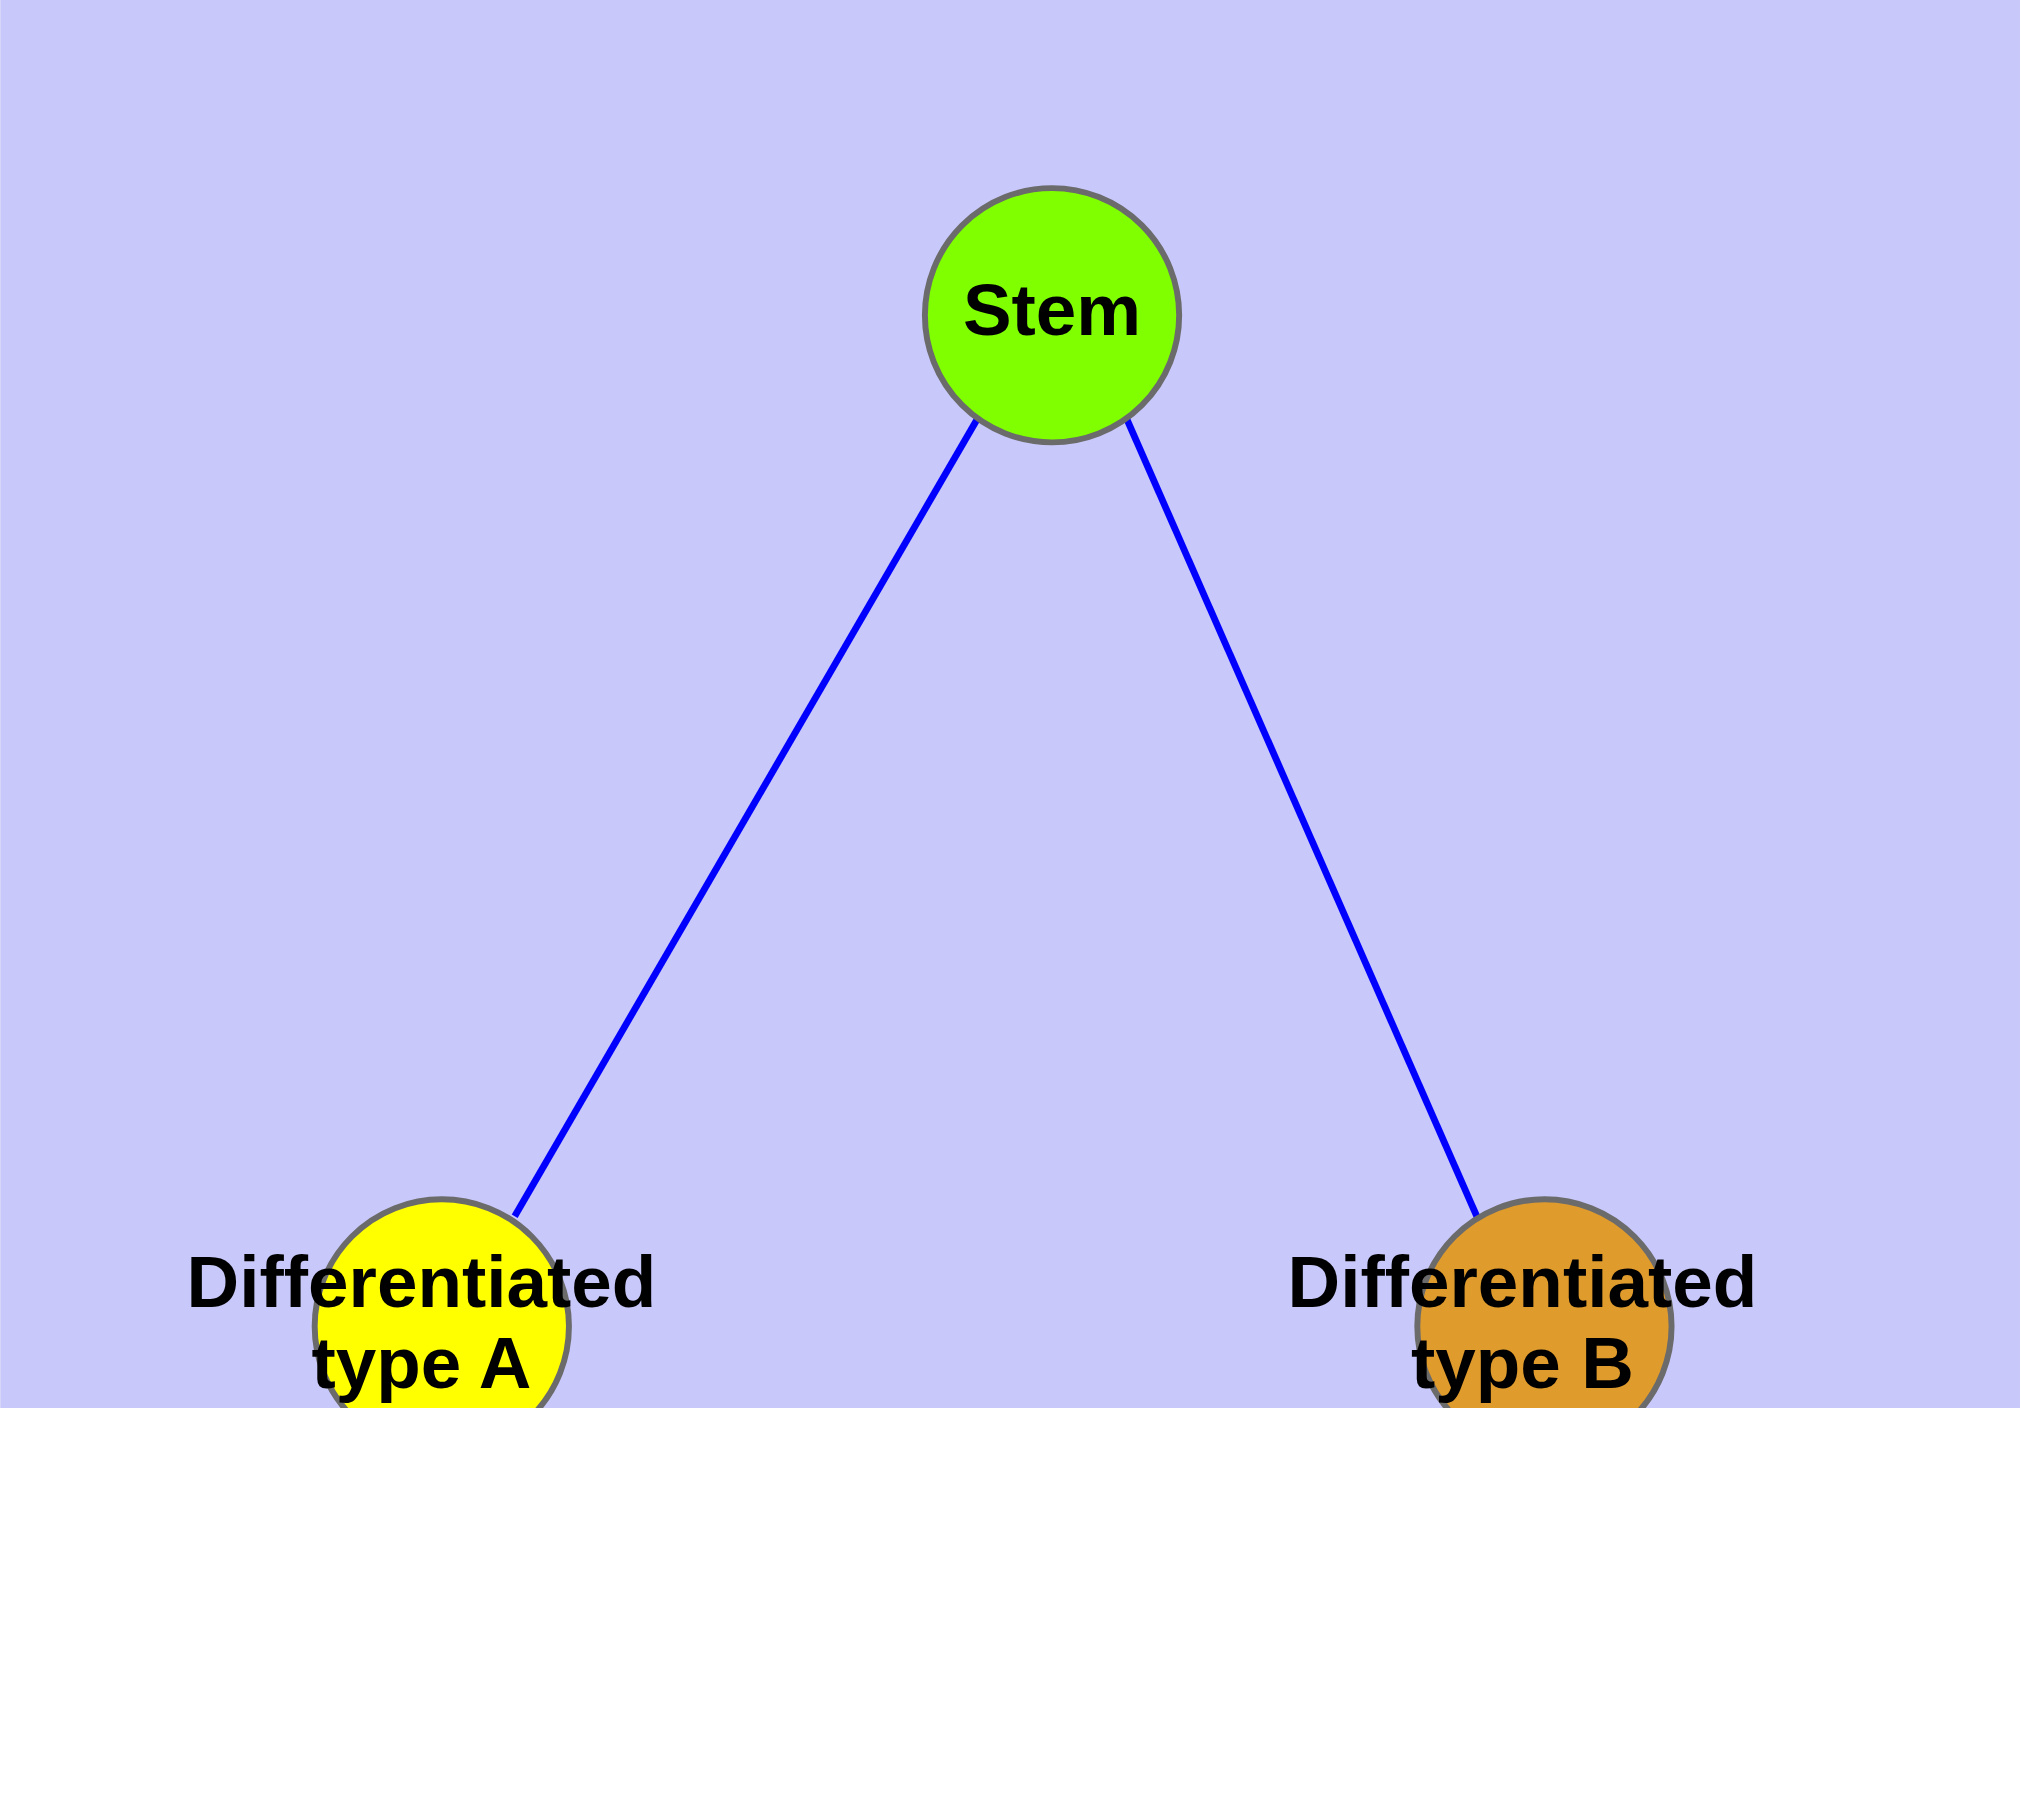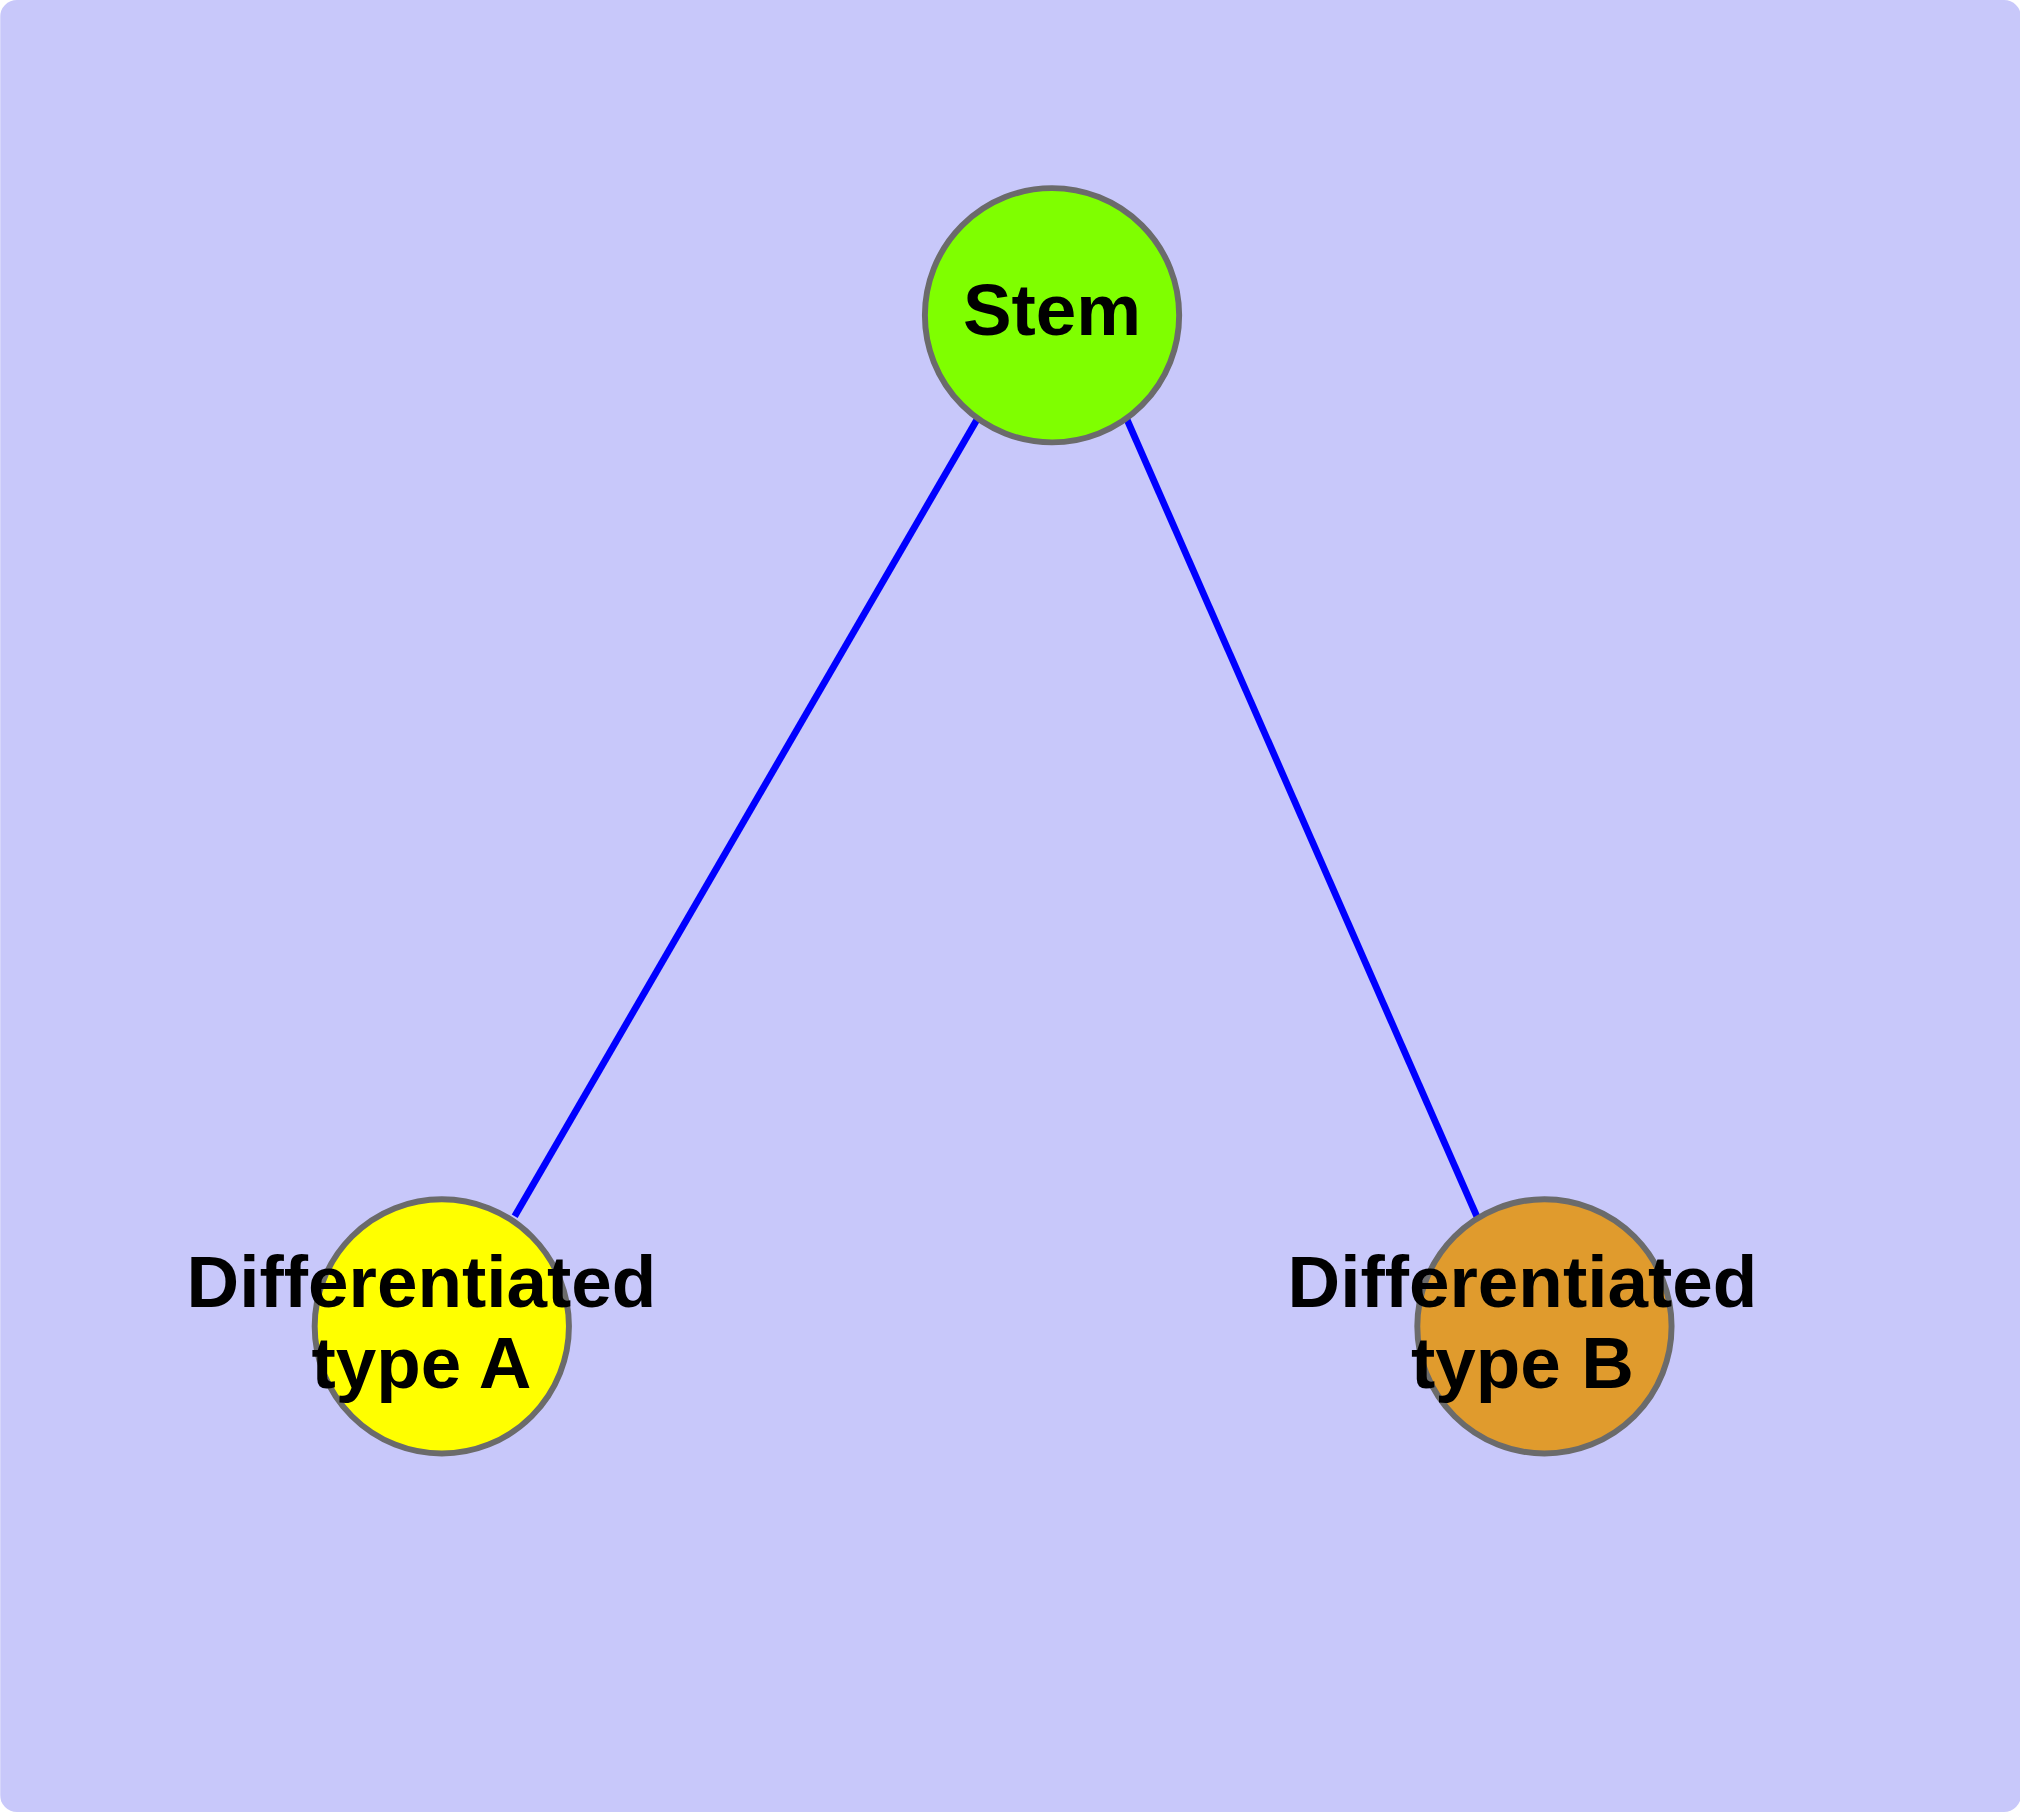--- a/index.html
+++ b/index.html
@@ -6,23 +6,22 @@
     margin: 0;
     padding: 0;
     background: #ffffff;
   }
   body {
     font-family: "Liberation Sans", sans-serif;
   }
   #canvas {
     position: relative;
     width: 2021px;
-    height: 1812px;
+    height: 1408px;
     overflow: hidden;
-    border-radius: 17px;
   }
   #graph-svg {
     position: absolute;
     top: 0;
     left: 0;
     width: 2021px;
     height: 1812px;
     display: block;
   }
   .node-label {

